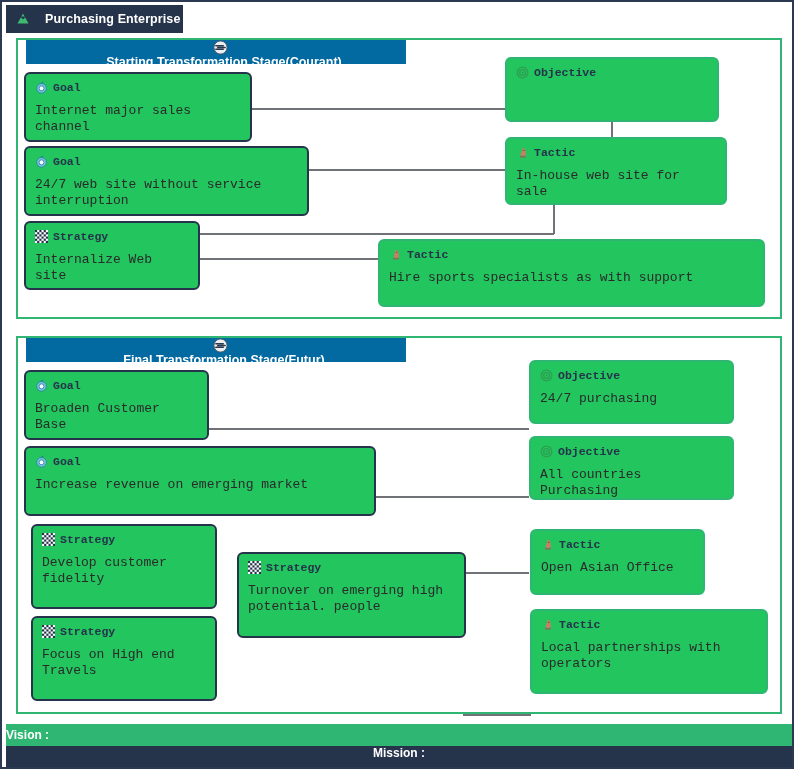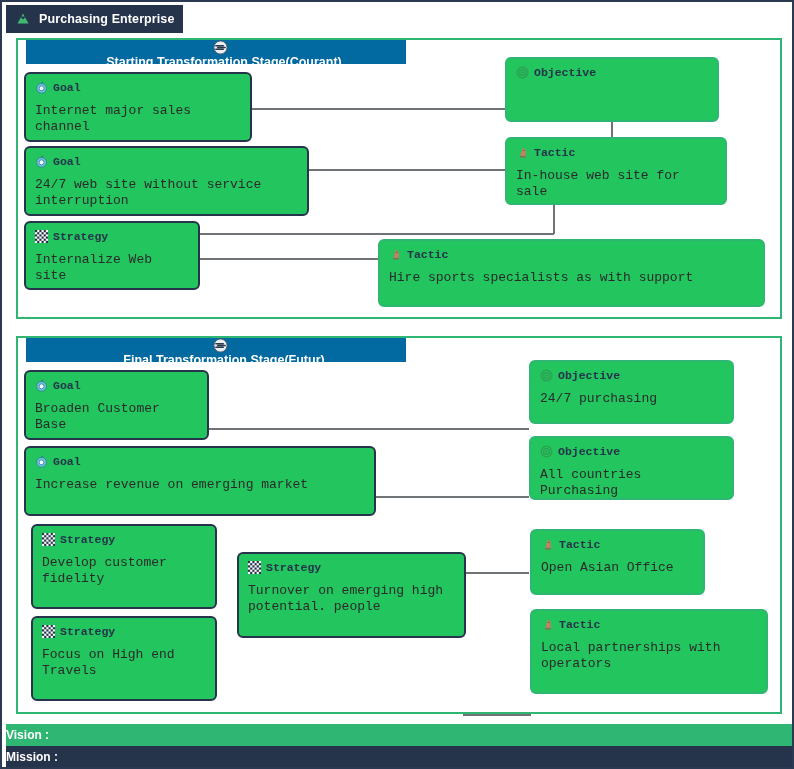--- a/index.html
+++ b/index.html
@@ -31,21 +31,21 @@
     display: flex;
     align-items: center;
     padding-left: 10px;
     box-sizing: border-box;
   }
   .app-tab .label {
     color: #ffffff;
     font-size: 12.5px;
     font-weight: bold;
     letter-spacing: .1px;
-    margin-left: 9px;
+    margin-left: 15px;
     white-space: nowrap;
   }
 
   
   .stage {
     position: absolute;
     box-sizing: border-box;
     border: 2px solid #2fb672;
     background: #ffffff;
   }
@@ -470,17 +470,17 @@
       </span>
       <span class="type-label">Tactic</span>
     </div>
     <div class="node-text">Local partnerships with operators</div>
   </div>
 
   <div class="footer-bar footer-vision" style="top:722px; width:786px; height:22px;">
     <span class="f-key">Vision :</span>
   </div>
 
-  <div class="footer-bar footer-mission" style="top:744px; width:786px; height:22px;">
+  <div class="footer-bar footer-mission" style="top:744px; width:786px; height:22px;flex-direction:column;">
     <span class="f-key">Mission :</span>
   </div>
 
 </div>
 
 </body></html>

